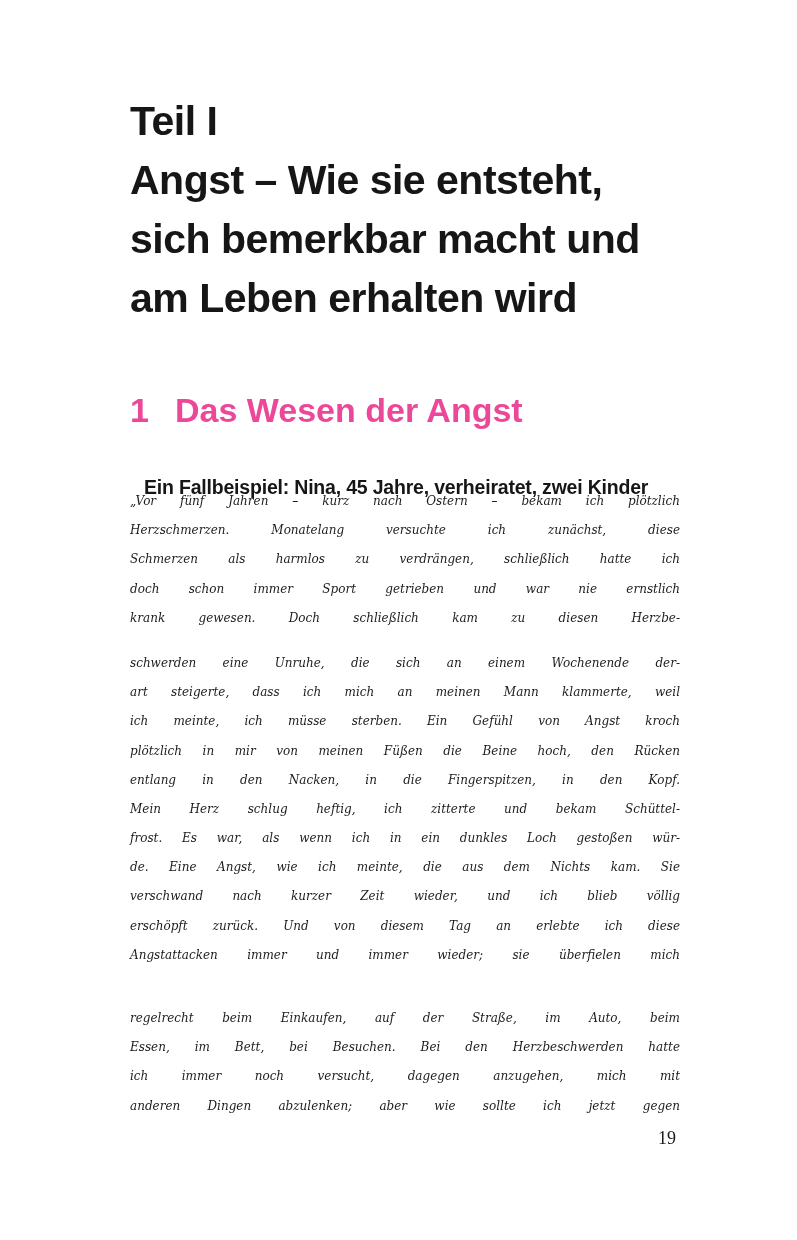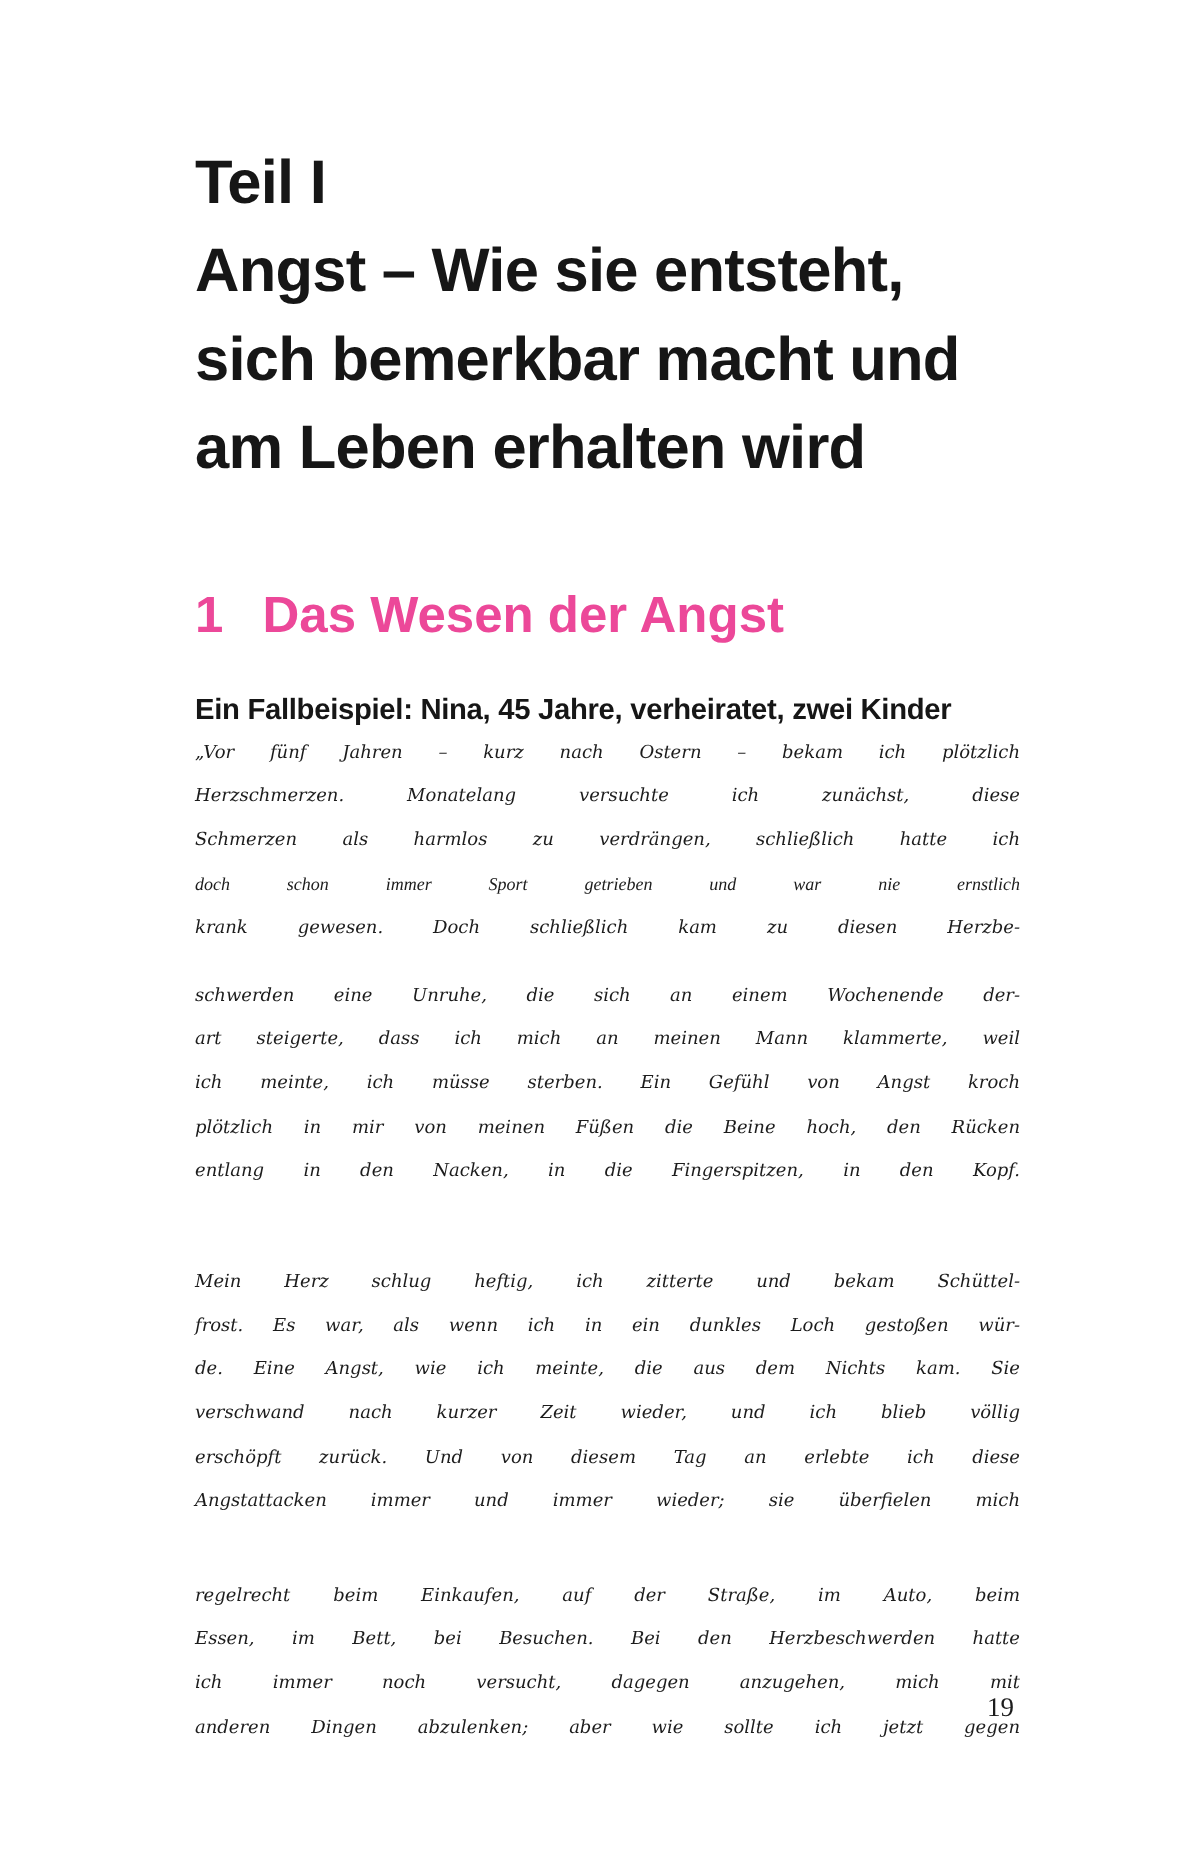--- a/index.html
+++ b/index.html
@@ -45,21 +45,21 @@
       line-height: 40px;
       color: #ec4899;
       white-space: nowrap;
     }
     .chapter-num { display: inline-block; width: 45px; }
     .case-heading {
       position: absolute;
       top: 460px;
       left: 0;
       width: 560px;
-      margin: 0;
+      margin: 14px;
       font-family: "Liberation Sans", sans-serif;
       font-weight: bold;
       font-size: 19.5px;
       line-height: 26px;
       color: #161616;
       white-space: nowrap;
       letter-spacing: -0.2px;
     }
     .body-text {
       position: absolute;
@@ -104,28 +104,28 @@
   <h2 class="chapter-title">
     <span class="chapter-num">1</span><span>Das Wesen der Angst</span>
   </h2>
 
   <h3 class="case-heading">Ein Fallbeispiel: Nina, 45 Jahre, verheiratet, zwei Kinder</h3>
 
   <div class="body-text">
     <span class="line" style="white-space: normal; display: block;">„Vor fünf Jahren – kurz nach Ostern – bekam ich plötzlich</span>
     <span class="line" style="white-space: normal; display: block;">Herzschmerzen. Monatelang versuchte ich zunächst, diese</span>
     <span class="line" style="white-space: normal; display: block;">Schmerzen als harmlos zu verdrängen, schließlich hatte ich</span>
-    <span class="line" style="white-space: normal; display: block; font-family: Liberation Serif, serif;">doch schon immer Sport getrieben und war nie ernstlich</span>
+    <span class="line" style="white-space: normal; display: block;">doch schon immer Sport getrieben und war nie ernstlich</span>
     <span class="line" style="white-space: normal; display: block;">krank gewesen. Doch schließlich kam zu diesen Herzbe-</span>
     <span class="line" style="white-space: normal; display: block; margin-top: 16px;">schwerden eine Unruhe, die sich an einem Wochenende der-</span>
     <span class="line" style="white-space: normal; display: block;">art steigerte, dass ich mich an meinen Mann klammerte, weil</span>
     <span class="line" style="white-space: normal; display: block;">ich meinte, ich müsse sterben. Ein Gefühl von Angst kroch</span>
     <span class="line" style="white-space: normal; display: block;">plötzlich in mir von meinen Füßen die Beine hoch, den Rücken</span>
     <span class="line" style="white-space: normal; display: block;">entlang in den Nacken, in die Fingerspitzen, in den Kopf.</span>
-    <span class="line" style="white-space: normal; display: block; margin-top: 45px;">Mein Herz schlug heftig, ich zitterte und bekam Schüttel-</span>
+    <span class="line" style="white-space: normal; display: block;">Mein Herz schlug heftig, ich zitterte und bekam Schüttel-</span>
     <span class="line" style="white-space: normal; display: block;">frost. Es war, als wenn ich in ein dunkles Loch gestoßen wür-</span>
     <span class="line" style="white-space: normal; display: block;">de. Eine Angst, wie ich meinte, die aus dem Nichts kam. Sie</span>
     <span class="line" style="white-space: normal; display: block;">verschwand nach kurzer Zeit wieder, und ich blieb völlig</span>
     <span class="line" style="white-space: normal; display: block;">erschöpft zurück. Und von diesem Tag an erlebte ich diese</span>
     <span class="line" style="white-space: normal; display: block;">Angstattacken immer und immer wieder; sie überfielen mich</span>
     <span class="line" style="white-space: normal; display: block; margin-top: 34px;">regelrecht beim Einkaufen, auf der Straße, im Auto, beim</span>
     <span class="line" style="white-space: normal; display: block;">Essen, im Bett, bei Besuchen. Bei den Herzbeschwerden hatte</span>
     <span class="line" style="white-space: normal; display: block;">ich immer noch versucht, dagegen anzugehen, mich mit</span>
     <span class="line" style="white-space: normal; display: block;">anderen Dingen abzulenken; aber wie sollte ich jetzt gegen</span>
   </div>

